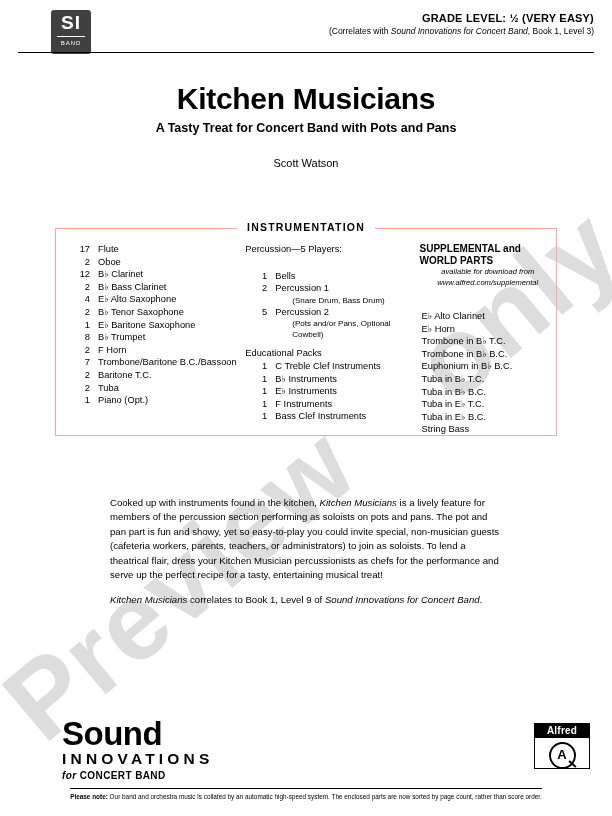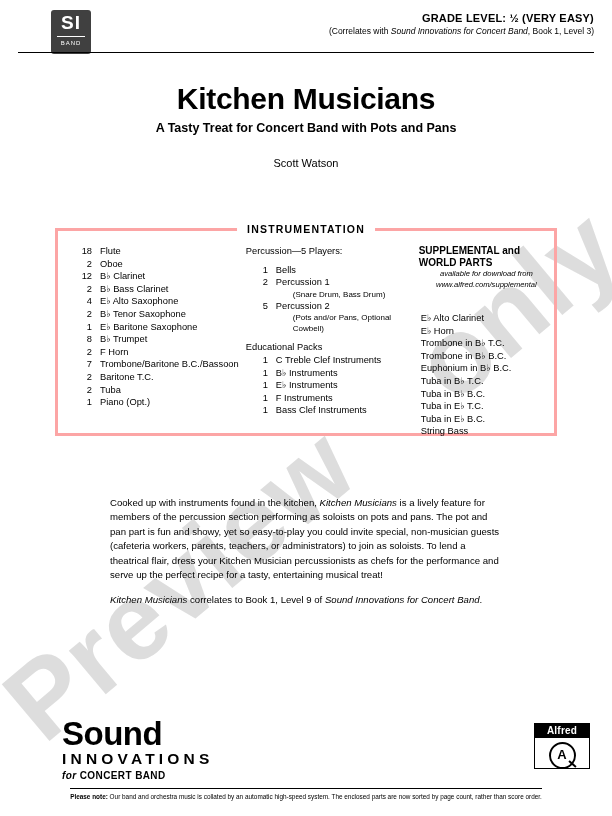--- a/index.html
+++ b/index.html
@@ -138,21 +138,21 @@
     margin-top: 22px;
   }
 
   
   .inst-box {
     position: absolute;
     left: 55px;
     top: 228px;
     width: 502px;
     height: 208px;
-    border: 3px solid #fca5a5;
+    border: 1px solid #fca5a5;
     z-index: 10;
     box-sizing: border-box;
   }
   .inst-legend {
     position: absolute;
     left: 50%;
     transform: translateX(-50%);
     top: -8px;
     background: #ffffff;
     padding: 0 10px;
@@ -187,21 +187,21 @@
     text-align: right;
     margin-right: 8px;
   }
   .ins-name {
     display: inline;
   }
 
   .perc-head {
     font-size: 9.3px;
     line-height: 12.6px;
-    margin-bottom: 6px;
+    margin-bottom: 14px;
   }
   .perc-sub {
     font-size: 8px;
     line-height: 11px;
     padding-left: 47px;
     color: #000;
   }
   .edu-head {
     font-size: 9.3px;
     line-height: 12.6px;
@@ -354,21 +354,21 @@
     <div class="main-title">Kitchen Musicians</div>
     <div class="subtitle">A Tasty Treat for Concert Band with Pots and Pans</div>
     <div class="composer">Scott Watson</div>
   </div>
 
   <div class="inst-box">
     <div class="inst-legend">INSTRUMENTATION</div>
     <div class="inst-cols">
 
       <div class="col col-1">
-        <div class="ins-row"><span class="ins-qty">18</span><span class="ins-name">Flute</span></div>
+        <div class="ins-row"><span class="ins-qty">17</span><span class="ins-name">Flute</span></div>
         <div class="ins-row"><span class="ins-qty">2</span><span class="ins-name">Oboe</span></div>
         <div class="ins-row"><span class="ins-qty">12</span><span class="ins-name">B♭ Clarinet</span></div>
         <div class="ins-row"><span class="ins-qty">2</span><span class="ins-name">B♭ Bass Clarinet</span></div>
         <div class="ins-row"><span class="ins-qty">4</span><span class="ins-name">E♭ Alto Saxophone</span></div>
         <div class="ins-row"><span class="ins-qty">2</span><span class="ins-name">B♭ Tenor Saxophone</span></div>
         <div class="ins-row"><span class="ins-qty">1</span><span class="ins-name">E♭ Baritone Saxophone</span></div>
         <div class="ins-row"><span class="ins-qty">8</span><span class="ins-name">B♭ Trumpet</span></div>
         <div class="ins-row"><span class="ins-qty">2</span><span class="ins-name">F Horn</span></div>
         <div class="ins-row"><span class="ins-qty">7</span><span class="ins-name">Trombone/Baritone B.C./Bassoon</span></div>
         <div class="ins-row"><span class="ins-qty">2</span><span class="ins-name">Baritone T.C.</span></div>

